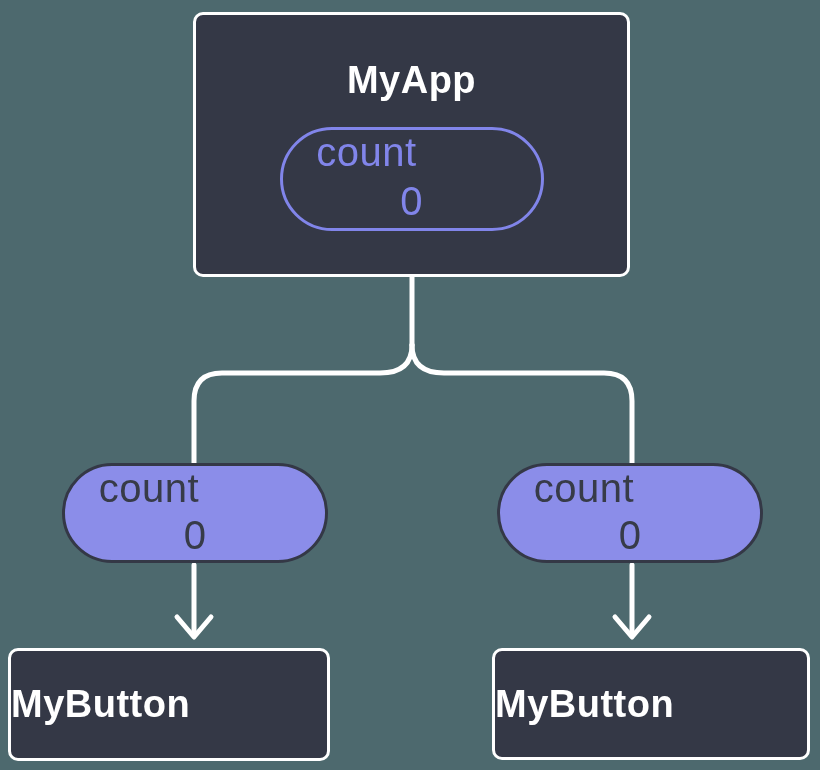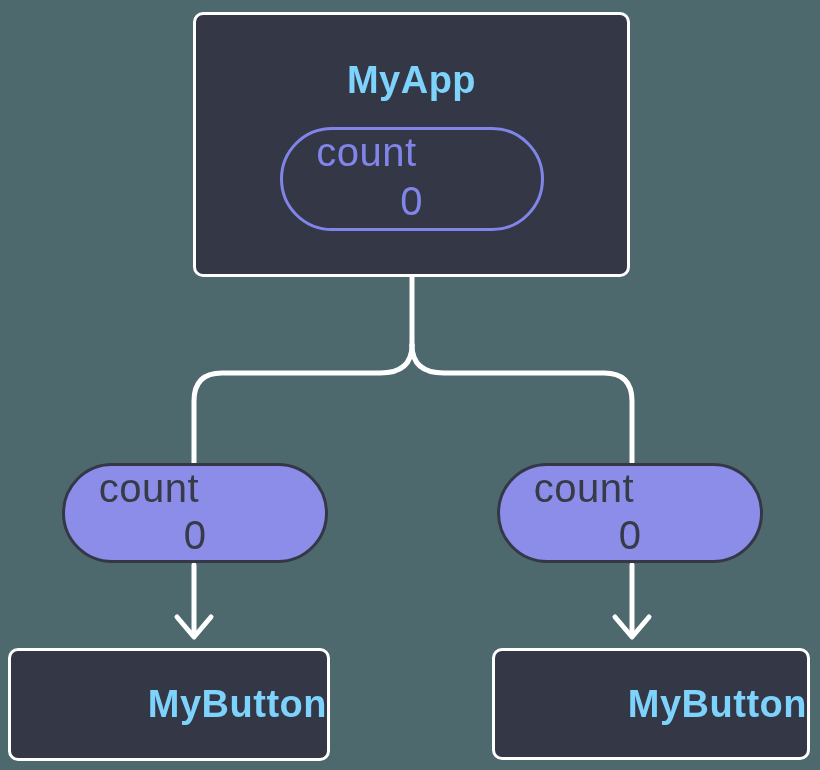--- a/index.html
+++ b/index.html
@@ -31,21 +31,21 @@
     stroke-linejoin: round;
   }
   .card {
     position: absolute;
     background: #343846;
     border: 3px solid #FFFFFF;
     border-radius: 10px;
     box-sizing: border-box;
   }
   .card-title {
-    color: #7dd3fc;
+    color: #ffffff;
     font-weight: 700;
     font-size: 38px;
     text-align: center;
     letter-spacing: 0.5px;
   }
   .root-card {
     left: 193px; top: 12px;
     width: 437px; height: 265px;
   }
   .root-card .card-title {
@@ -97,21 +97,21 @@
     border: 3px solid #343846;
     color: #373B48;
     background: #8B8DE9;
   }
   .pill-solid .pill-divider { background: #343846; }
   .pill-child-left  { left: 62px;  top: 463px; }
   .pill-child-right { left: 497px; top: 463px; }
   .child-card {
     display: flex;
     align-items: center;
-    justify-content: flex-end;
+    justify-content: flex-start;
   }
   .child-card-left  { left: 8px;   top: 648px; width: 322px; height: 113px; }
   .child-card-right { left: 492px; top: 648px; width: 318px; height: 112px; }
 </style>
 </head>
 <body>
 
 <div class="canvas">
 
   <svg class="connectors" viewBox="0 0 820 770">

